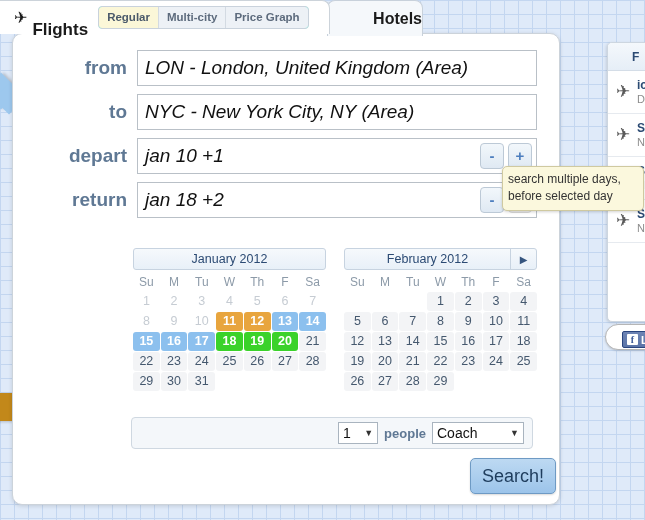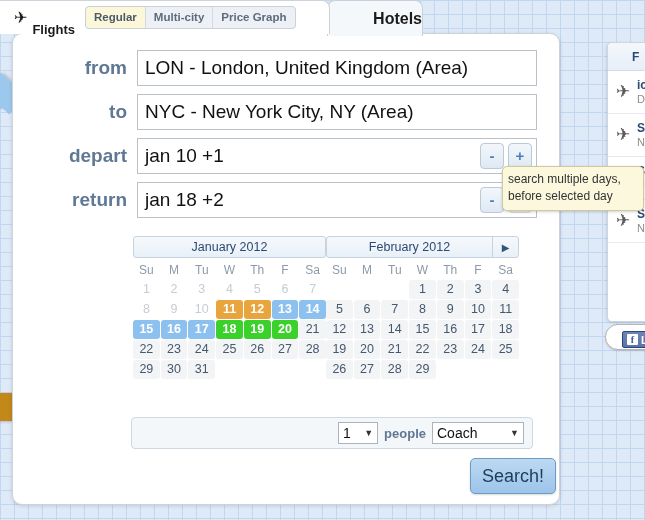--- a/index.html
+++ b/index.html
@@ -102,21 +102,21 @@
   #tabbar { position: absolute; left: 0; top: 0; width: 600px; height: 34px; }
   #flights-tab {
     position: absolute; left: 0; top: 0;
     width: 330px; height: 34px;
     background: #ffffff;
     border: 1px solid #ccd3da; border-left: none; border-bottom: none;
     border-radius: 0 8px 0 0;
     display: flex; align-items: center; padding-left: 14px;
   }
   #flights-plane-icon { font-size: 16px; color: #1b1b1b; margin-right: 5px; }
-  #flights-label { font-size: 13px; font-weight: bold; color: #1b1b1b; margin-top: 24px; }
+  #flights-label { font-size: 17px; font-weight: bold; color: #1b1b1b; margin-top: 24px; }
   #subtabs {
     display: flex; margin-left: 10px;
     border: 1px solid #c9d2dc; border-radius: 4px; overflow: hidden;
     background: #5eead4;
   }
   .subtab {
     font-size: 11.5px; font-weight: bold; color: #5d6b7d;
     padding: 4px 8px 5px 8px;
     border-right: 1px solid #d3dae2;
     background: #edf1f6;
@@ -161,21 +161,21 @@
   }
   .field-box {
     position: relative;
     width: 400px; height: 36px;
     border: 1px solid #b9c0c7;
     background: #ffffff;
     display: flex; align-items: center;
   }
   .field-value {
     font-size: 19px; color: #111; padding-left: 7px;
-    white-space: nowrap; overflow: hidden;
+    white-space: nowrap; overflow: hidden; font-style: italic;
   }
   .stepper { position: absolute; right: 4px; top: 4px; display: flex; gap: 4px; }
   .step-btn {
     width: 24px; height: 26px;
     border: 1px solid #bcc9d6;
     border-radius: 4px;
     background: linear-gradient(to bottom,#f2f7fb,#dfe9f3);
     color: #4d7ebe; font-size: 15px; font-weight: bold;
     line-height: 24px; text-align: center;
   }
@@ -191,21 +191,21 @@
     border: 1px solid #cfc9a0;
     border-radius: 5px;
     box-shadow: 0 1px 3px rgba(0,0,0,.18);
     font-size: 12px; color: #333;
     line-height: 1.45;
     padding: 4px 5px;
     z-index: 40;
   }
 
   
-  #calendars { position: absolute; left: 120px; top: 202px; display: flex; }
+  #calendars { position: absolute; left: 120px; top: 214px; display: flex; gap: 18px; }
   .calendar { width: 193px; }
   .cal-head {
     height: 22px;
     border: 1px solid #c7d3e0;
     border-radius: 3px;
     background: linear-gradient(to bottom,#f6f9fc,#e8f0f8);
     display: flex; align-items: center;
     font-size: 12.5px; color: #2b4a73;
   }
   .cal-title { flex: 1; text-align: center; }

